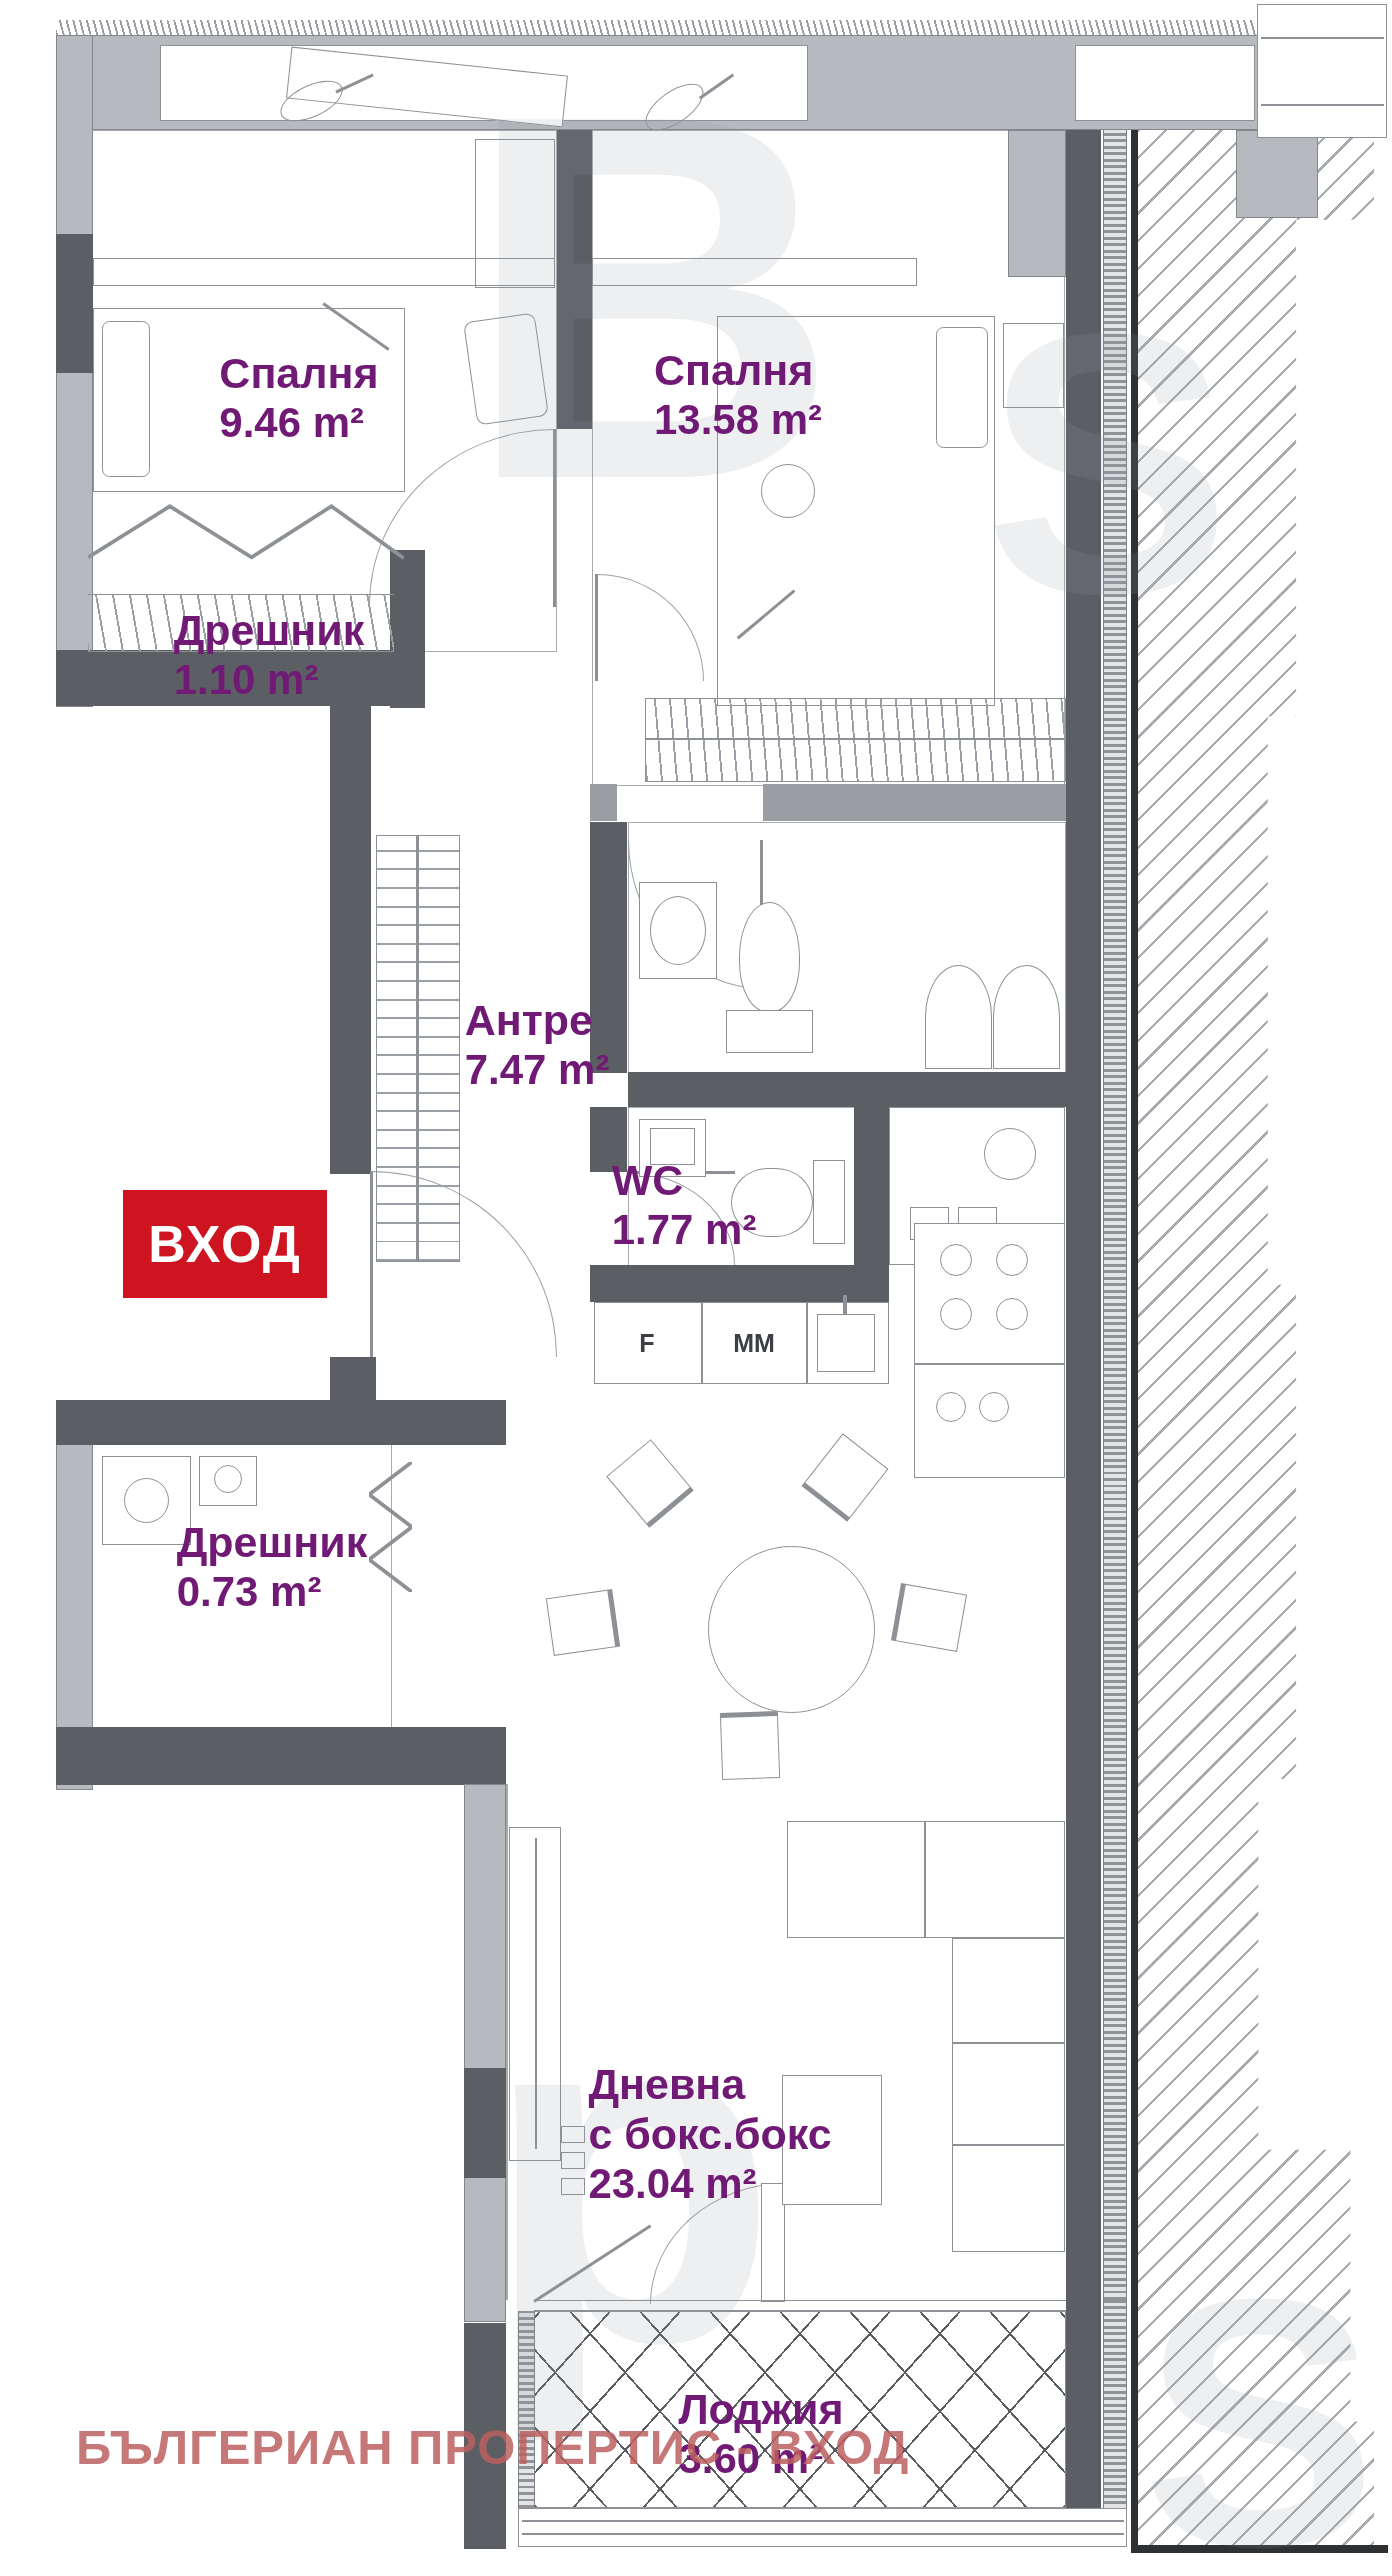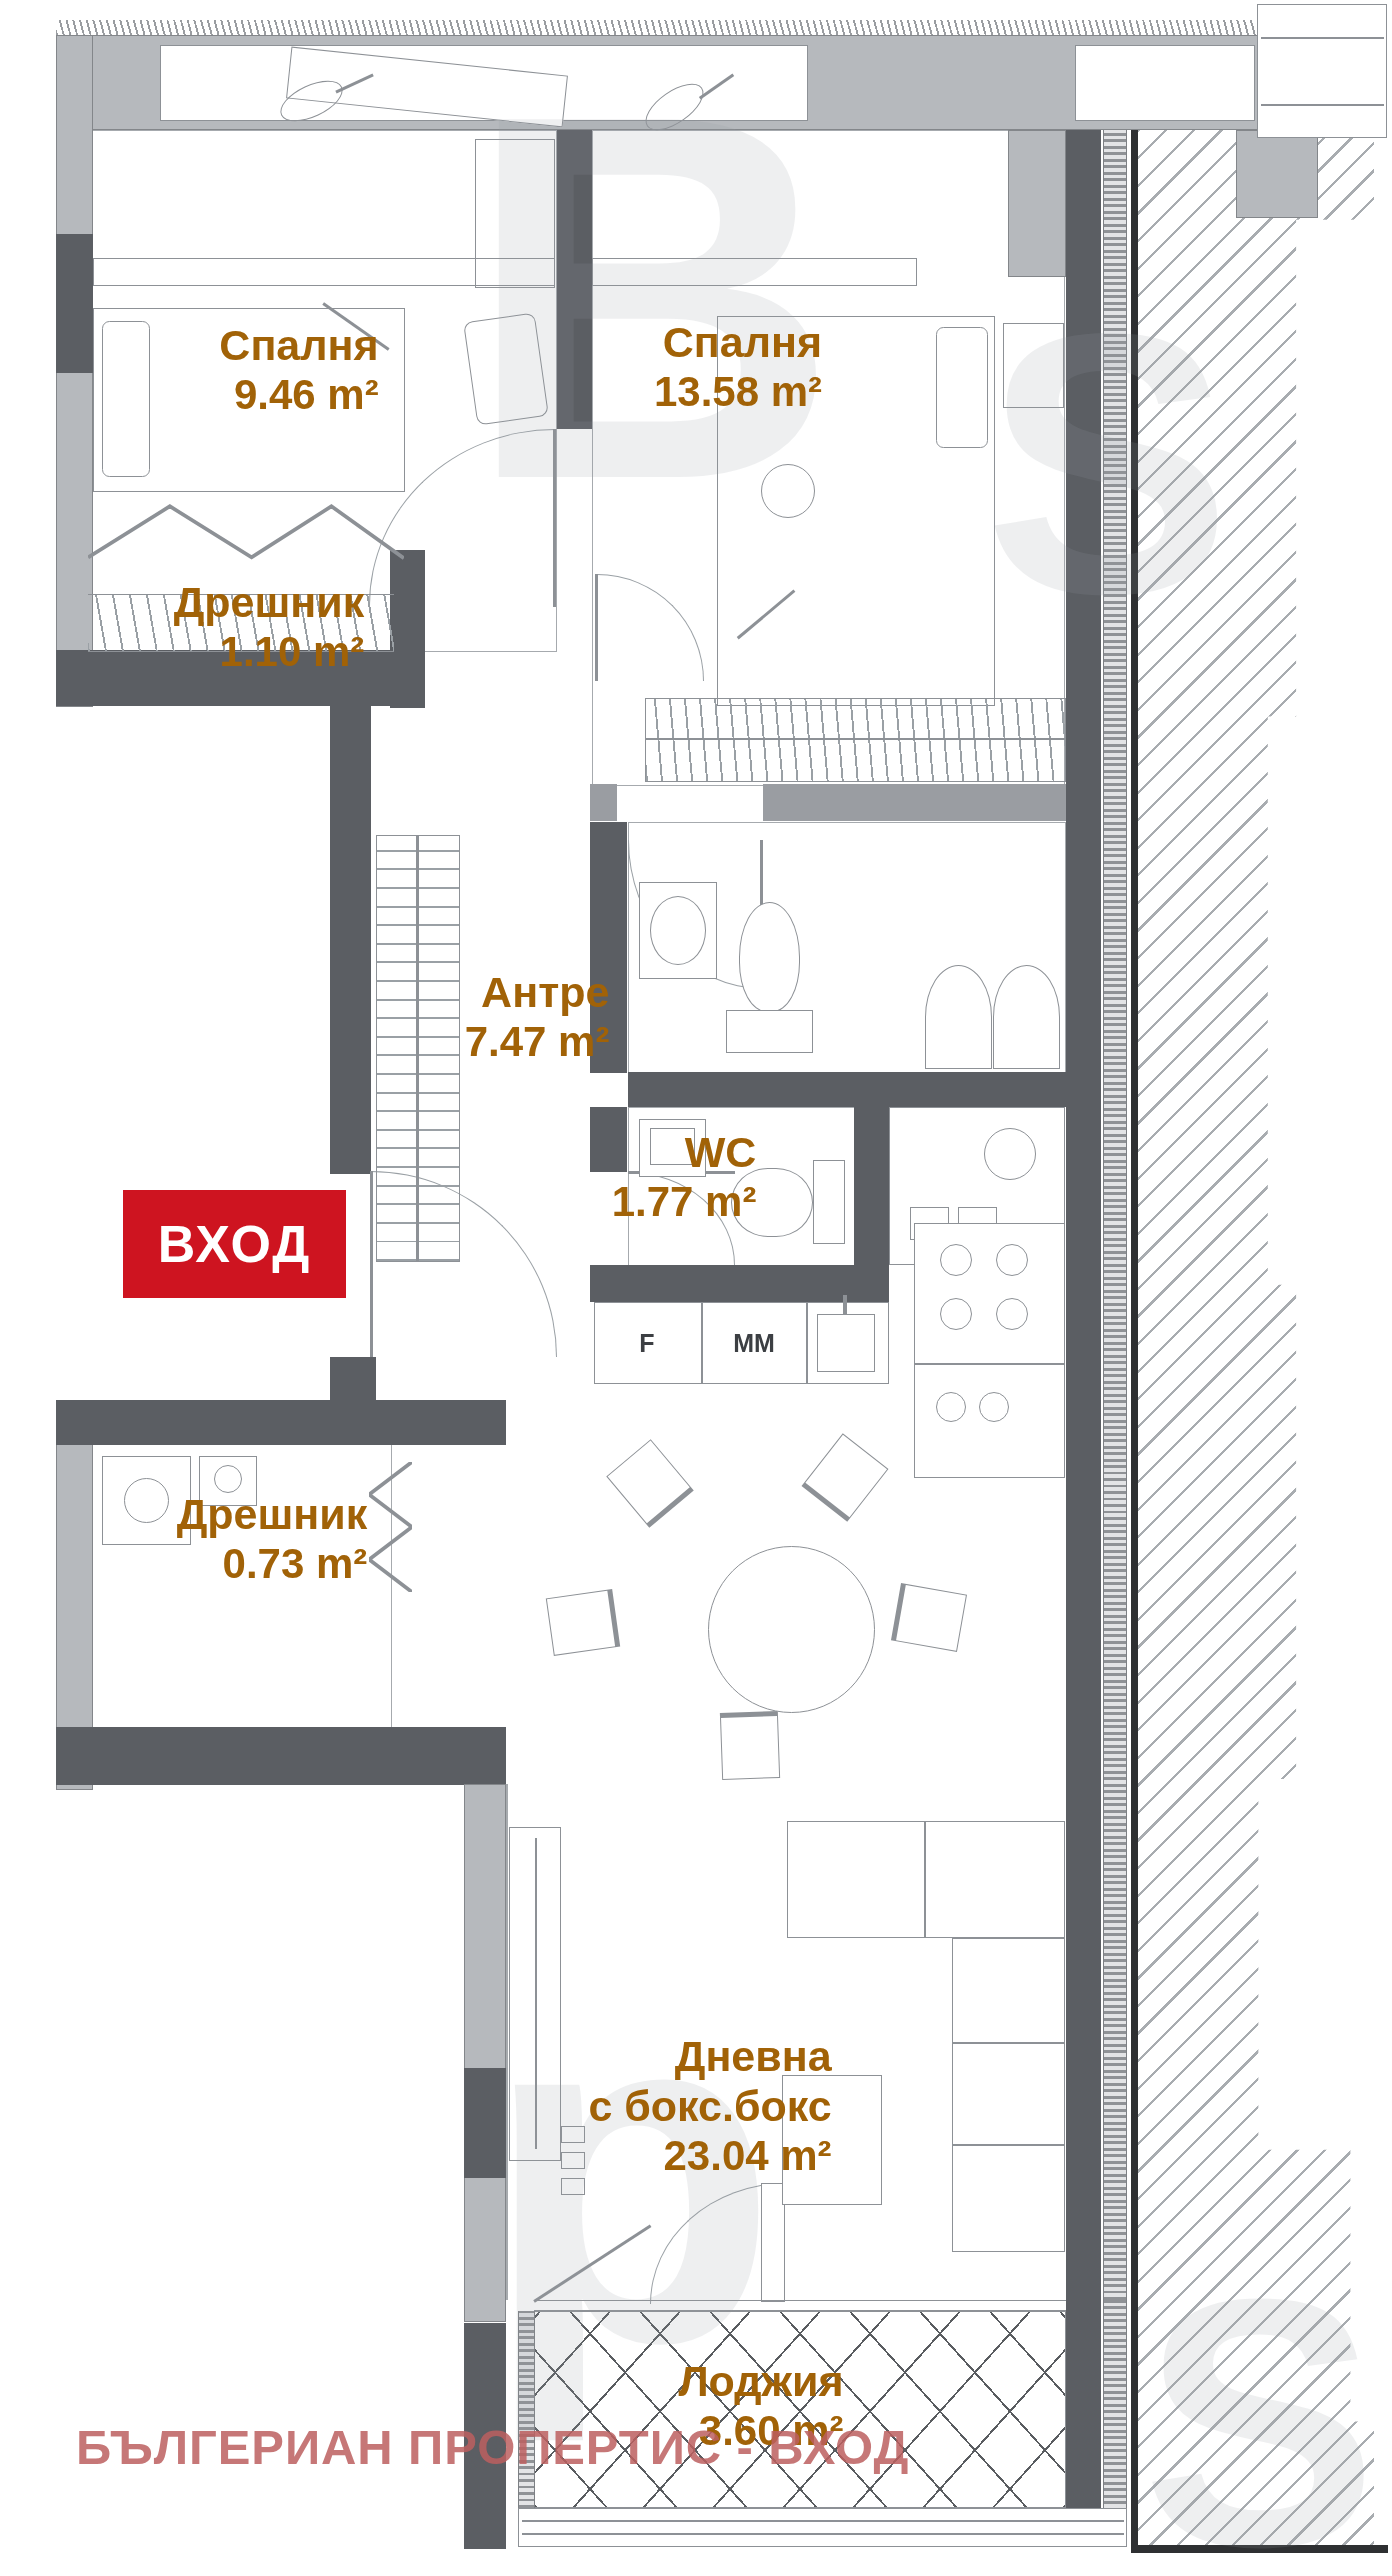--- a/index.html
+++ b/index.html
@@ -29,24 +29,24 @@
   .insul{position:absolute;background:repeating-linear-gradient(75deg,#9a9da1 0 1.9px,transparent 1.9px 6.5px);z-index:2;}
   .woven{position:absolute;background:repeating-linear-gradient(0deg,#8f9296 0 2.8px,#e3e4e6 2.8px 6.5px);border-left:0.9px solid #7d8084;border-right:0.9px solid #7d8084;box-sizing:border-box;z-index:2;}
   .rail{background:repeating-linear-gradient(80deg,#9aa0a5 0 1.9px,transparent 1.9px 16.7px);}
   .combV{background:repeating-linear-gradient(85deg,#9aa0a5 0 1.9px,transparent 1.9px 15px);}
   .combH{background:repeating-linear-gradient(0deg,#9aa0a5 0 1.9px,transparent 1.9px 18.6px);}
   .crosshatch{position:absolute;z-index:2;border:0.9px solid #8d9196;box-sizing:border-box;
     background:
       repeating-linear-gradient(48deg,#595c60 0 1.9px,transparent 1.9px 52px),
       repeating-linear-gradient(-48deg,#595c60 0 1.9px,transparent 1.9px 52px);}
   
-  .room-label{position:absolute;transform:translateX(-50%);text-align:right;color:#a16207;font-weight:bold;z-index:6;white-space:nowrap;}
+  .room-label{position:absolute;transform:translateX(-50%);text-align:left;color:#701a75;font-weight:bold;z-index:6;white-space:nowrap;margin-top:28px;}
   .room-label .rname{font-size:43px;line-height:50px;}
   .room-label .rarea{font-size:42px;line-height:50px;}
-  .badge{position:absolute;left:123px;top:1190px;width:223px;height:108px;background:#ce1420;color:#ffffff;
+  .badge{position:absolute;left:123px;top:1190px;width:204px;height:108px;background:#ce1420;color:#ffffff;
     display:flex;align-items:center;justify-content:center;font-size:52px;font-weight:bold;z-index:6;letter-spacing:1.9px;}
   .kitchen-label{position:absolute;transform:translate(-50%,-50%);color:#3c3f43;font-size:25px;font-weight:bold;z-index:4;}
   .ghost{position:absolute;color:rgba(150,155,160,0.16);font-weight:bold;z-index:5;line-height:1;user-select:none;}
   .wm-line{position:absolute;left:76px;top:2419px;color:rgba(188,95,95,0.85);font-size:49px;font-weight:bold;letter-spacing:0.9px;z-index:7;white-space:nowrap;}
   svg{position:absolute;z-index:3;}
 </style>
 </head>
 <body>
 
 <div class="canvas">

